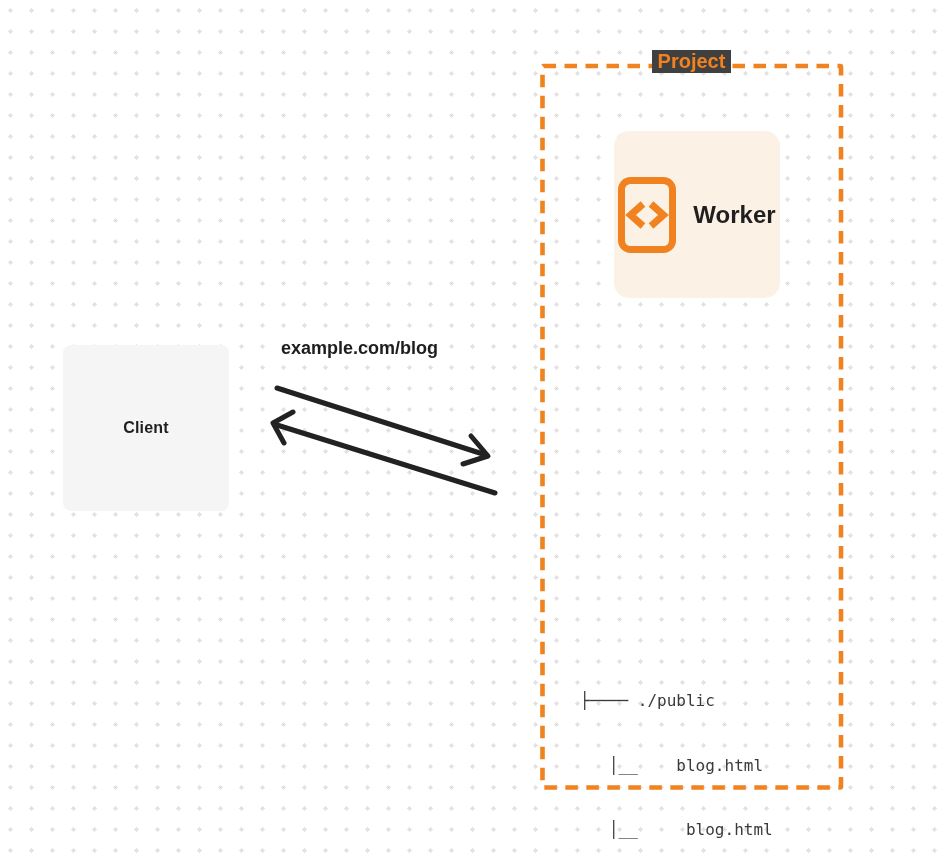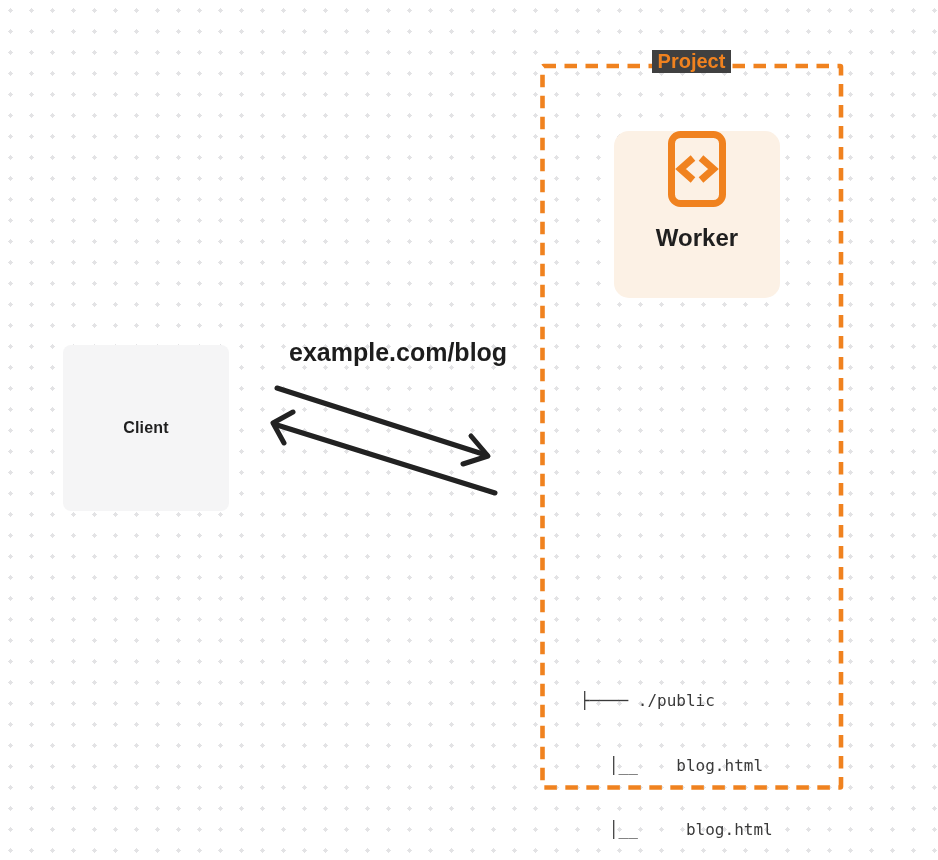--- a/index.html
+++ b/index.html
@@ -24,37 +24,37 @@
     background: #f5f5f6; border-radius: 8px;
     display: flex; align-items: center; justify-content: center;
   }
   .client-box .label {
     font-size: 16px; font-weight: bold; color: #1f1f1f; letter-spacing: 0.2px;
   }
 
   
   .request-label {
     position: absolute; left: 281px; top: 338px;
-    font-size: 25px; font-weight: bold; color: #1d1d1d; margin-left: 8px;
+    font-size: 18px; font-weight: bold; color: #1d1d1d;
   }
 
   
   .project-title-wrap {
     position: absolute; left: 540px; top: 50px; width: 303px;
     text-align: center;
   }
   .project-title-wrap .title {
     display: inline-block; background: #404040; padding: 0 6px;
     font-size: 20px; font-weight: bold; color: #f0821f;
   }
 
   
   .card {
     position: absolute; background: #fcf1e5; border-radius: 15px;
-    display: flex; flex-direction: column; align-items: center; 
+    display: flex; align-items: center; justify-content: center;
     gap: 17px;
   }
   .card-worker { left: 614px; top: 131px; width: 166px; height: 167px; }
   .card-assets { left: 608px; top: 480px; width: 169px; height: 167px; }
   .card .card-label { font-size: 24px; font-weight: bold; color: #1f1f1f; }
 
   
   .file-tree {
     position: absolute; left: 580px; top: 647px;
     font-family: "DejaVu Sans Mono", monospace;

